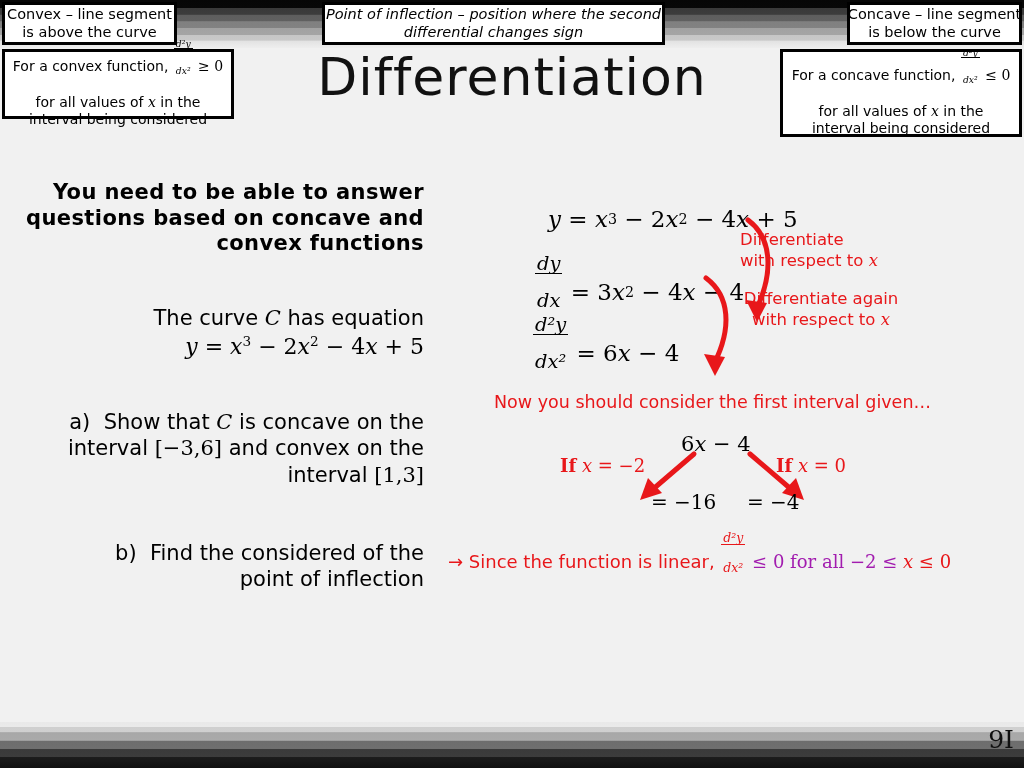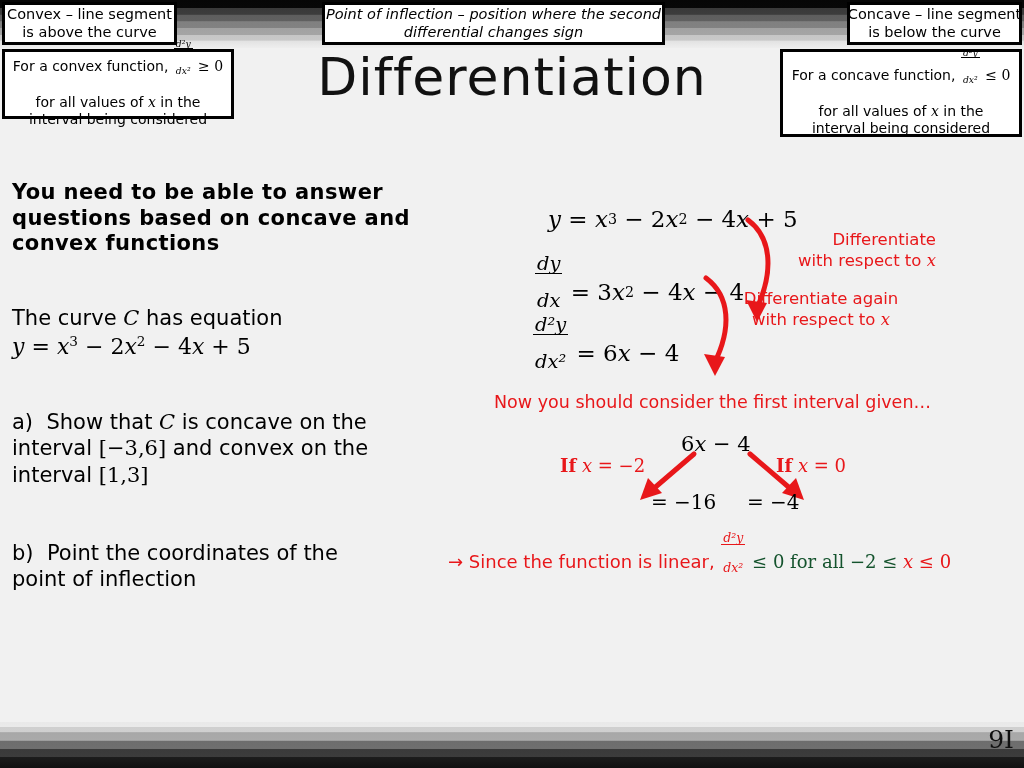--- a/index.html
+++ b/index.html
@@ -105,24 +105,24 @@
     font-size: 52px;
     font-weight: 400;
     letter-spacing: 1px;
     color: #111111;
     z-index: 3;
   }
 
   
   #left-col {
     position: absolute;
-    left: 12px;
+    left: 24px;
     top: 180px;
     width: 400px;
-    text-align: left;
+    text-align: right;
     color: #000000;
   }
 
   #objective-text {
     font-size: 21px;
     font-weight: bold;
     line-height: 1.22;
     letter-spacing: 0.4px;
   }
 
@@ -164,23 +164,23 @@
     font-size: 23px;
   }
 
   .eqrow { display: flex; align-items: center; white-space: nowrap; }
 
   
   .red { color: #e8171a; }
 
   #label-diff-1 {
     position: absolute;
-    left: 766px; top: 229px;
+    left: 740px; top: 229px;
     width: 170px;
-    text-align: right;
+    text-align: left;
     font-size: 16.5px;
     line-height: 1.28;
     color: #e8171a;
   }
   #label-diff-2 {
     position: absolute;
     left: 728px; top: 288px;
     width: 186px;
     text-align: center;
     font-size: 16.5px;
@@ -352,21 +352,21 @@
     </div>
     <div>
       <span>interval</span>
       <span class="mn">[1,3]</span>
     </div>
   </div>
 
   <div id="part-b">
     <div>
       <span>b)</span>&nbsp;
-      <span>Point the coordinates of the</span>
+      <span>Find the considered of the</span>
     </div>
     <div>point of inflection</div>
   </div>
 </div>
 
 <div id="work-eq-y" class="eqrow">
   <span class="mi">y</span>&nbsp;
   <span class="mn">=</span>&nbsp;
   <span class="mi">x</span><sup class="ex mn">3</sup>&nbsp;
   <span class="mn">− 2</span><span class="mi">x</span><sup class="ex mn">2</sup>&nbsp;
@@ -453,18 +453,18 @@
 <div id="res-left" class="mn">= −16</div>
 <div id="res-right" class="mn">= −4</div>
 
 <div id="conclusion">
   <span>→</span>
   <span>Since the function is linear,</span>
   <span class="frac red" style="font-size:1.05em">
     <span class="num">d²y</span>
     <span class="den">dx²</span>
   </span>
-  <span class="mn" style="color:#14532d">≤ 0 for all −2 ≤</span>
+  <span class="mn" style="color:#a21caf">≤ 0 for all −2 ≤</span>
   <span class="mi" style="color:#e8171a">x</span>
   <span class="mn" style="color:#e8171a">≤ 0</span>
 </div>
 
 <div id="page-number">9I</div>
 
 </body></html>

